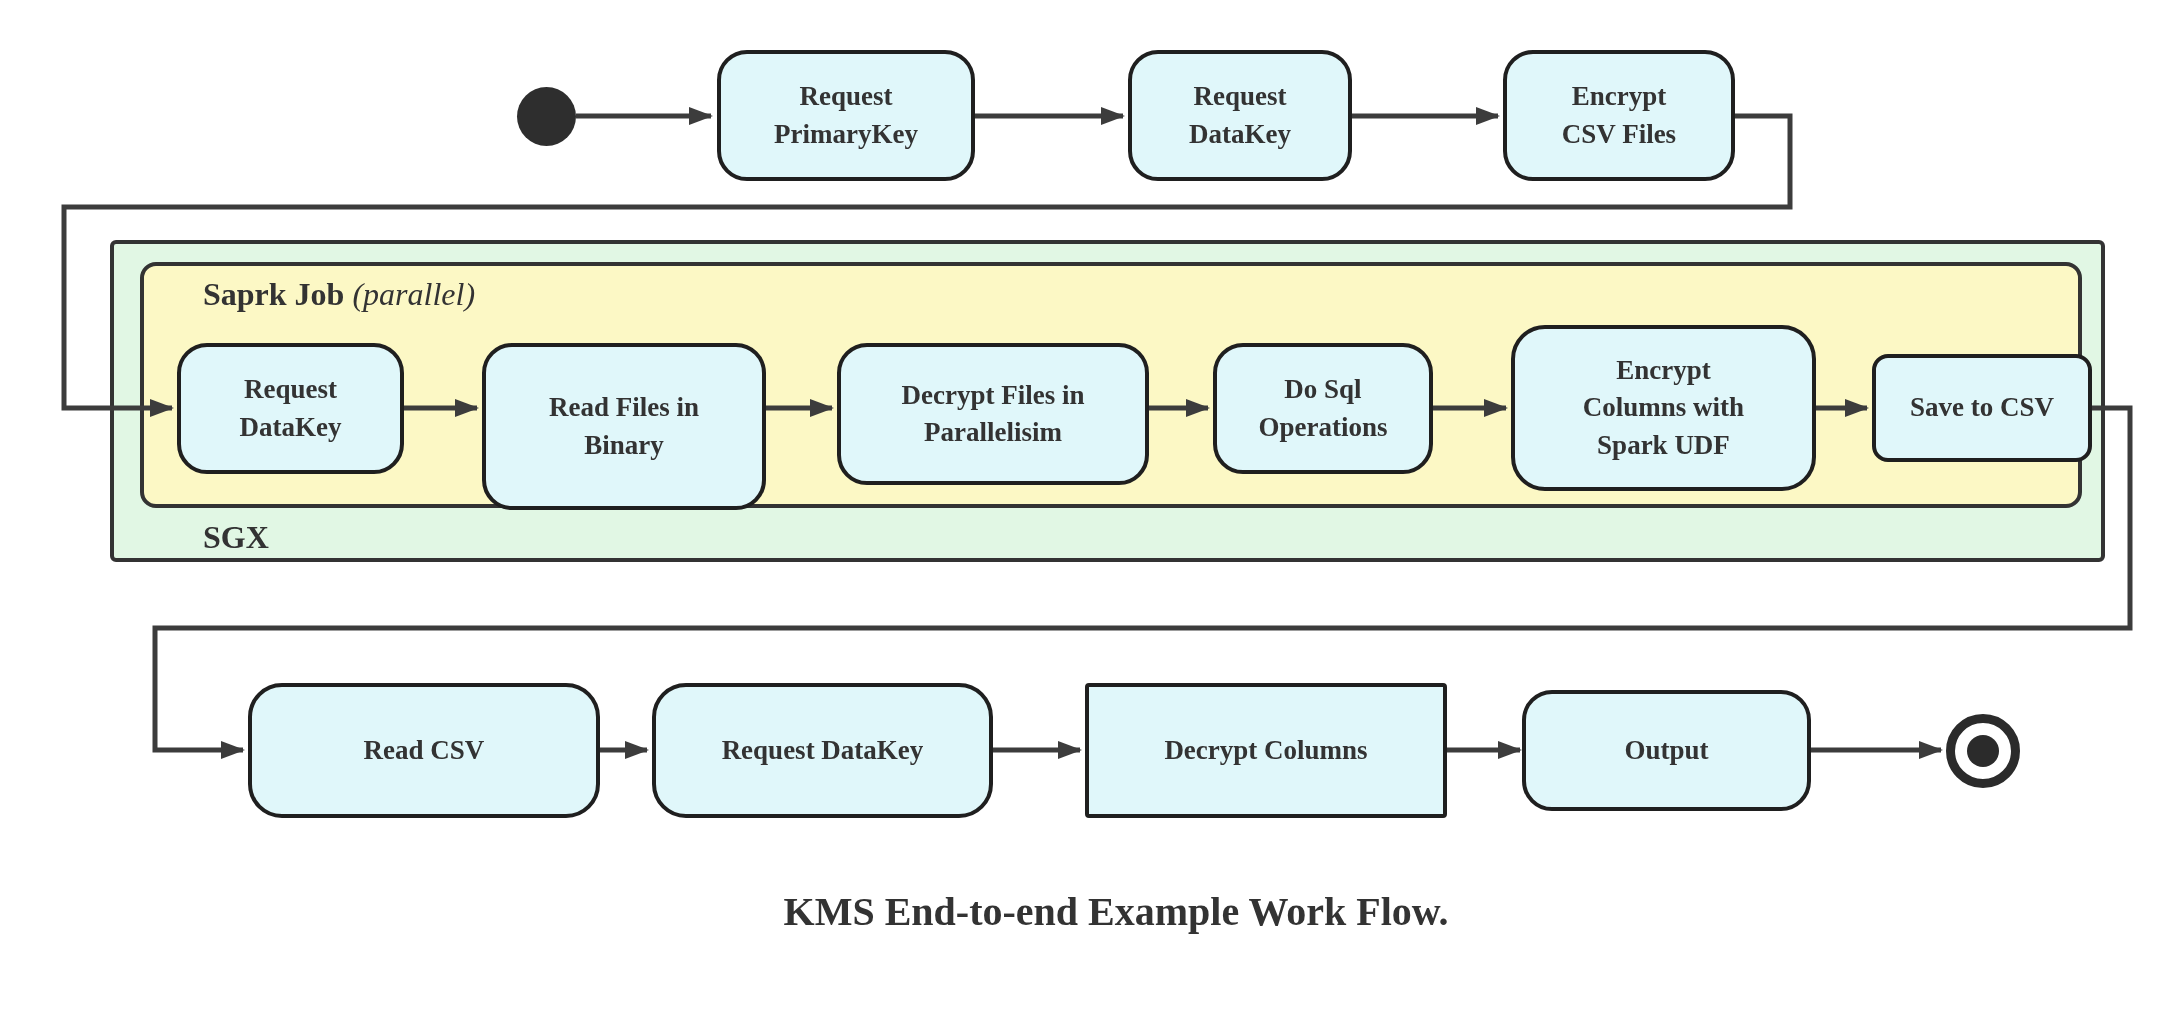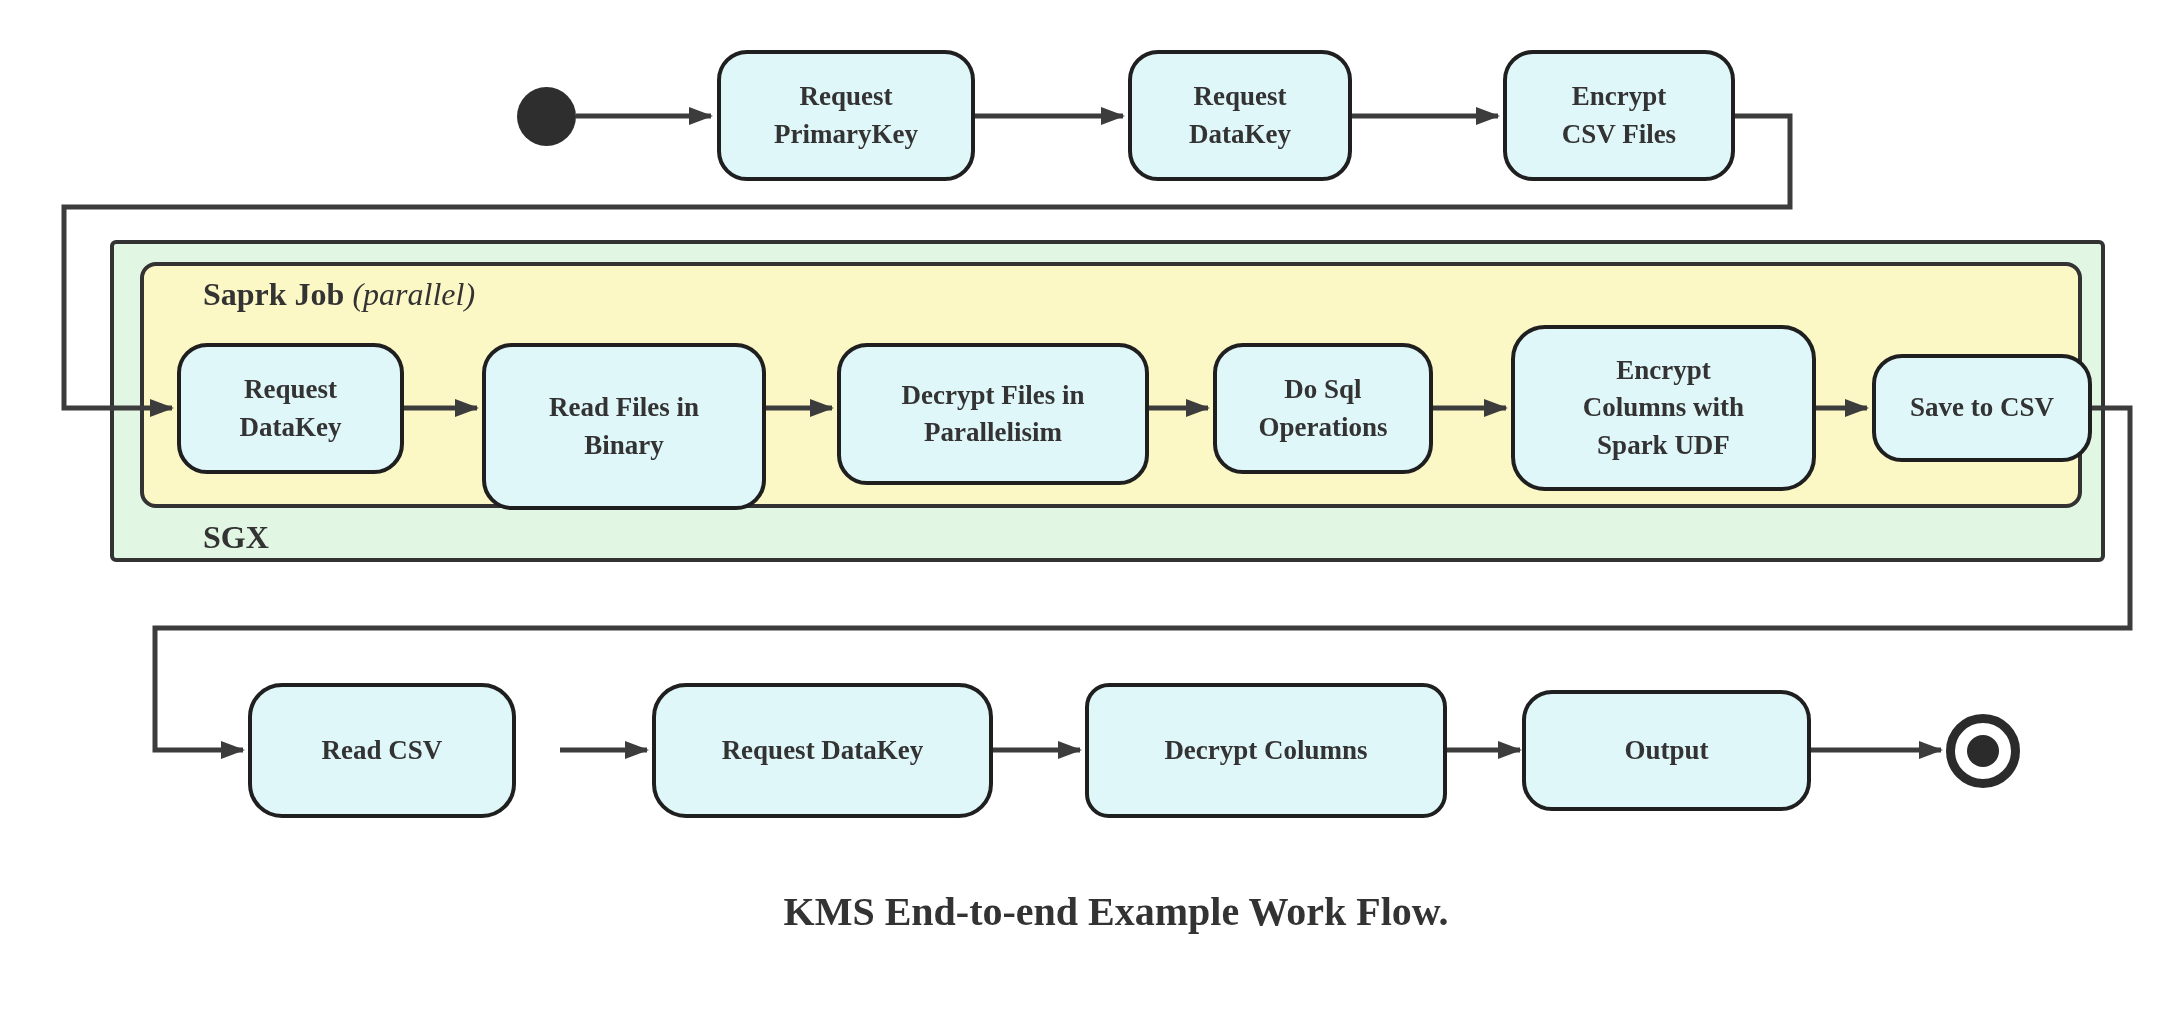--- a/index.html
+++ b/index.html
@@ -108,25 +108,25 @@
 DataKey</div>
   <div class="node" style="left:482px;top:343px;width:284px;height:167px;">Read Files in
 Binary</div>
   <div class="node" style="left:837px;top:343px;width:312px;height:142px;">Decrypt Files in
 Parallelisim</div>
   <div class="node" style="left:1213px;top:343px;width:220px;height:131px;">Do Sql
 Operations</div>
   <div class="node" style="left:1511px;top:325px;width:305px;height:166px;border-radius:34px;">Encrypt
 Columns with
 Spark UDF</div>
-  <div class="node" style="left:1872px;top:354px;width:220px;height:108px;border-radius:30px;">Save to CSV</div>
+  <div class="node" style="left:1872px;top:354px;width:220px;height:108px;border-radius:16px;">Save to CSV</div>
 
-  <div class="node" style="left:248px;top:683px;width:268px;height:135px;border-radius:34px;text-align:center;">Read CSV</div>
+  <div class="node" style="left:248px;top:683px;width:352px;height:135px;border-radius:34px;text-align:center;">Read CSV</div>
   <div class="node" style="left:652px;top:683px;width:341px;height:135px;border-radius:34px;">Request DataKey</div>
-  <div class="node" style="left:1085px;top:683px;width:362px;height:135px;border-radius:24px;">Decrypt Columns</div>
+  <div class="node" style="left:1085px;top:683px;width:362px;height:135px;border-radius:4px;">Decrypt Columns</div>
   <div class="node" style="left:1522px;top:690px;width:289px;height:121px;border-radius:30px;">Output</div>
 
   <div class="end-node" style="left:1946px;top:714px;width:74px;height:74px;">
     <div class="inner"></div>
   </div>
 
   <div class="caption">KMS End-to-end Example Work Flow.</div>
 
 </div>
 

